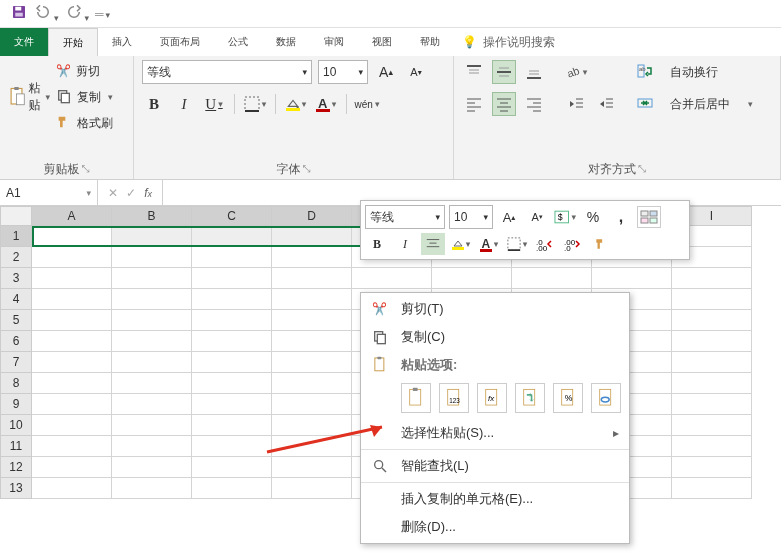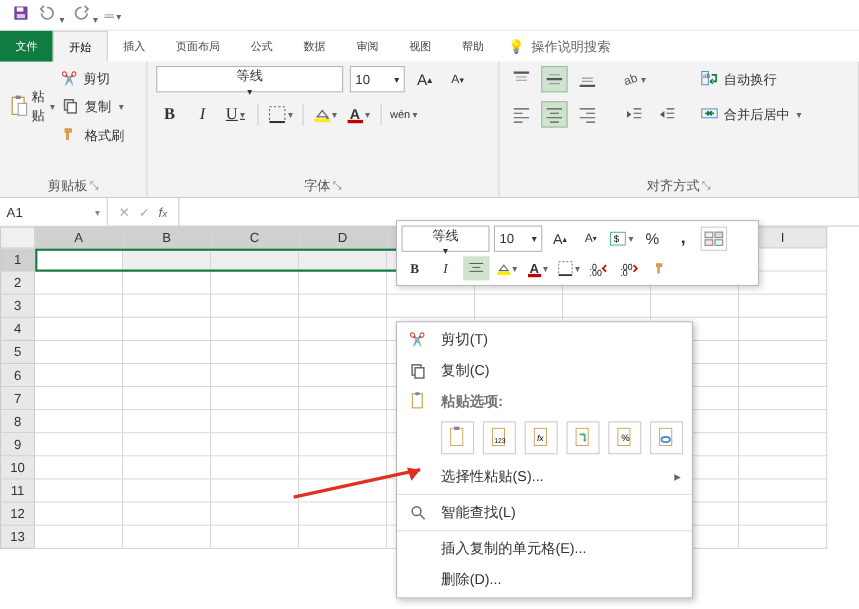--- a/index.html
+++ b/index.html
@@ -18,29 +18,29 @@
   .group { border-right:1px solid #d8d8d8; padding:4px 8px 0 8px; display:flex; flex-direction:column; justify-content:space-between; position:relative;}
   .group-label { text-align:center; font-size:12px; color:#555; height:20px; display:flex; align-items:center; justify-content:center; gap:2px;}
   .dlauncher { font-size:10px; color:#888;}
   .clip-body { display:flex; gap:6px; }
   .paste-big { display:flex; flex-direction:row; align-items:center; width:42px; gap:2px; cursor:pointer;}
   .clip-col { display:flex; flex-direction:column; gap:4px;}
   .clip-btn { display:flex; align-items:center; gap:5px; cursor:pointer; height:22px;}
   .font-body { display:flex; flex-direction:column; gap:8px; }
   .row { display:flex; align-items:center; gap:6px;}
   .combo { height:24px; border:1px solid #b5b5b5; background:#fff; display:flex; align-items:center; padding:0 4px; font-size:12px; color:#333;}
-  .combo.fn { width:170px; justify-content:space-between;flex-direction:column;}
+  .combo.fn { width:170px; justify-content:space-between;}
   .combo.fs { width:50px; justify-content:space-between;}
   .bicon { width:24px; height:24px; display:flex; align-items:center; justify-content:center; cursor:pointer; color:#333;}
   .dd::after{content:"▾"; font-size:9px; color:#666; margin-left:2px;}
   .sep { width:1px; height:20px; background:#ccc; margin:0 2px;}
   .align-body { display:flex; gap:14px; }
   .align-grid { display:flex; flex-direction:column; gap:8px;}
   .align-col { display:flex; flex-direction:column; gap:8px;}
-  .tbtn { display:flex; align-items:center; gap:4px; height:24px; cursor:pointer; padding:0 4px;}
+  .tbtn { display:flex; align-items:center; gap:16px; height:24px; cursor:pointer; padding:0 4px;}
   .highlight { background:#cfe3cf; border:1px solid #9bbf9b;}
   
   .fbar { height:26px; display:flex; align-items:center; border-bottom:1px solid #d0d0d0;}
   .namebox { width:98px; height:100%; border-right:1px solid #d0d0d0; display:flex; align-items:center; justify-content:space-between; padding:0 6px; background:#fff;}
   .fbtns { display:flex; align-items:center; gap:8px; padding:0 10px; color:#aaa;}
   
   .grid { position:relative; }
   .colheads { display:flex; height:20px; }
   .corner { width:32px; height:20px; border:1px solid #ccc; background:#f0f0f0;}
   .ch { width:80px; height:20px; border:1px solid #ccc; border-left:none; background:#e8e8e8; display:flex; align-items:center; justify-content:center; color:#333;}

